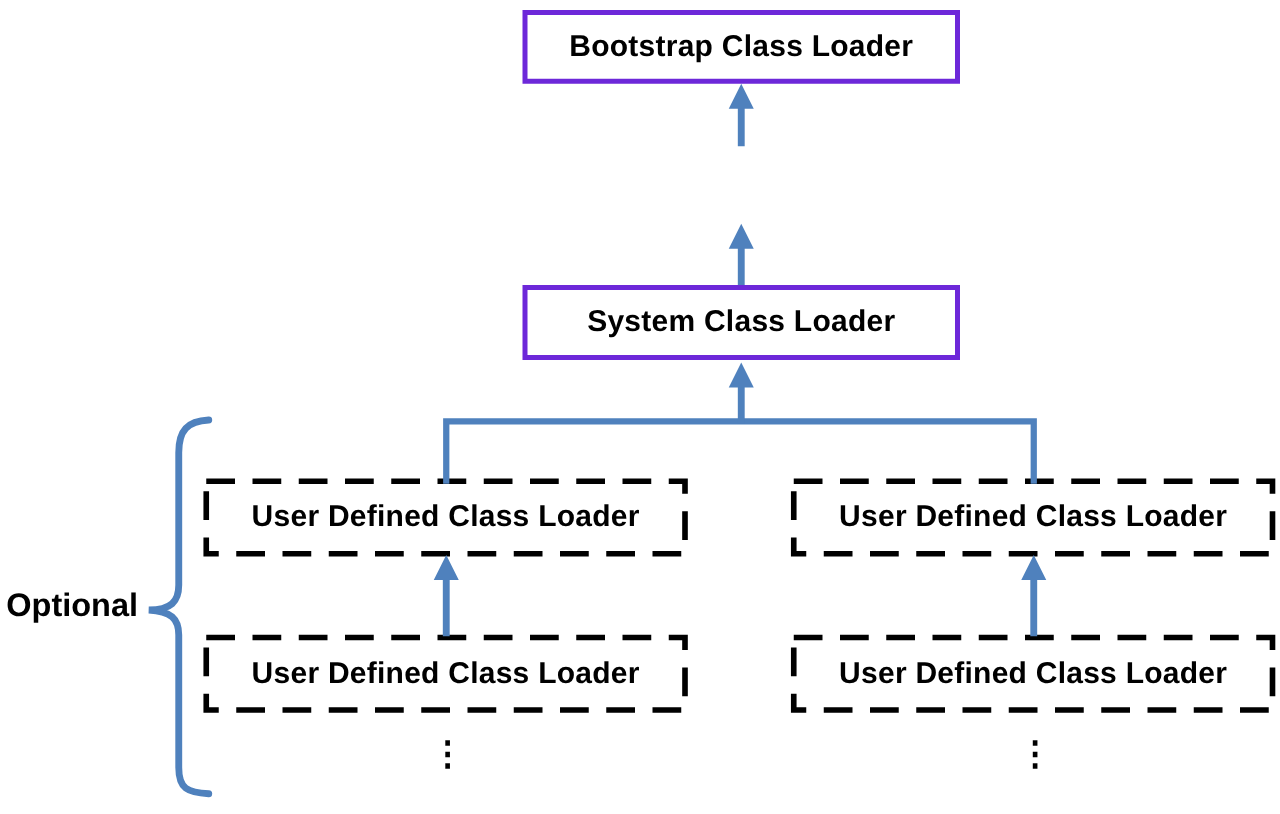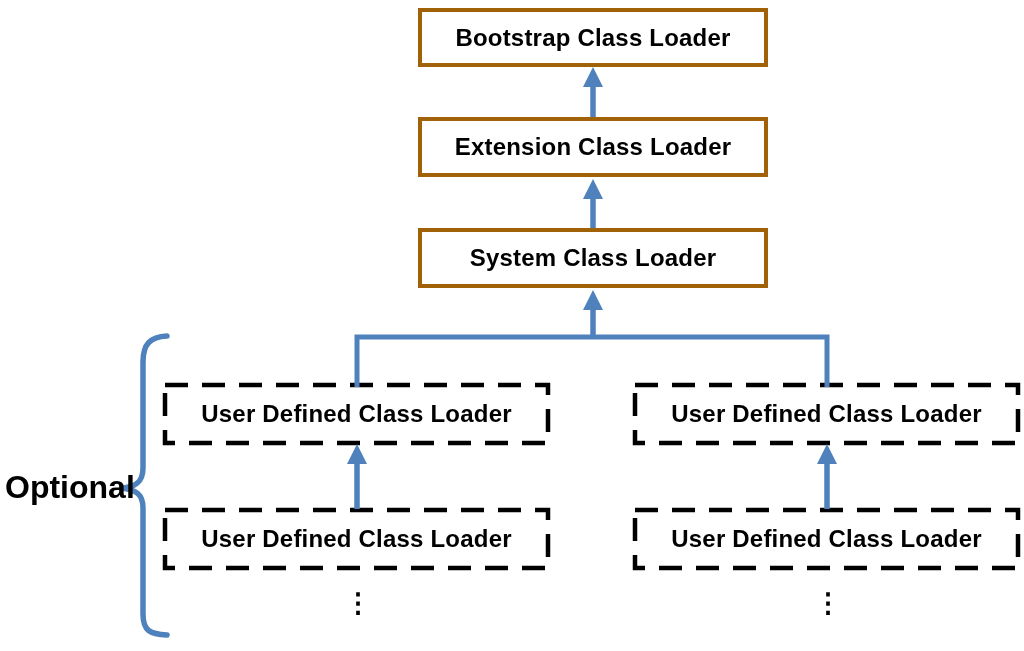--- a/index.html
+++ b/index.html
@@ -29,41 +29,41 @@
     justify-content: center;
     box-sizing: border-box;
     font-weight: 700;
     font-size: 24px;
     color: #000000;
     letter-spacing: 0.2px;
     white-space: nowrap;
     background: transparent;
   }
   .node.solid {
-    border: 4px solid #a16207;
+    border: 4px solid #6d28d9;
     background: #ffffff;
   }
   
   .box-bootstrap { left: 418px; top: 8px;   width: 350px; height: 59px; }
   .box-extension { left: 418px; top: 117px; width: 350px; height: 60px; }
   .box-system    { left: 418px; top: 228px; width: 350px; height: 60px; text-align: center; }
   
   .box-user-lt { left: 165px; top: 384px; width: 383px; height: 59px; }
   .box-user-lb { left: 165px; top: 509px; width: 383px; height: 59px; }
   .box-user-rt { left: 635px; top: 384px; width: 383px; height: 59px; }
   .box-user-rb { left: 635px; top: 509px; width: 383px; height: 59px; }
 
   .optional-label {
     position: absolute;
     left: 5px;
     top: 469px;
     width: 110px;
     text-align: left;
     font-weight: 700;
-    font-size: 32px;
+    font-size: 26px;
     color: #000000;
   }
   .ellipsis {
     position: absolute;
     width: 40px;
     text-align: center;
     font-weight: 700;
     font-size: 27px;
     line-height: 27px;
     color: #000000;
@@ -115,23 +115,20 @@
              L 143 468
              C 143 481 137 488 119 488
              C 137 489 143 495 143 508
              L 143 614
              C 143 631 150 634 167 635" fill="none" stroke="#4f81bd" stroke-width="5.5" stroke-linecap="round"></path>
   </svg>
 
   <div class="node solid box-bootstrap">
     <span>Bootstrap Class Loader</span>
   </div>
-  <div class="node solid box-extension">
-    <span>Extension Class Loader</span>
-  </div>
   <div class="node solid box-system">
     <span>System Class Loader</span>
   </div>
 
   <div class="node box-user-lt">
     <span>User Defined Class Loader</span>
   </div>
   <div class="node box-user-lb">
     <span>User Defined Class Loader</span>
   </div>

